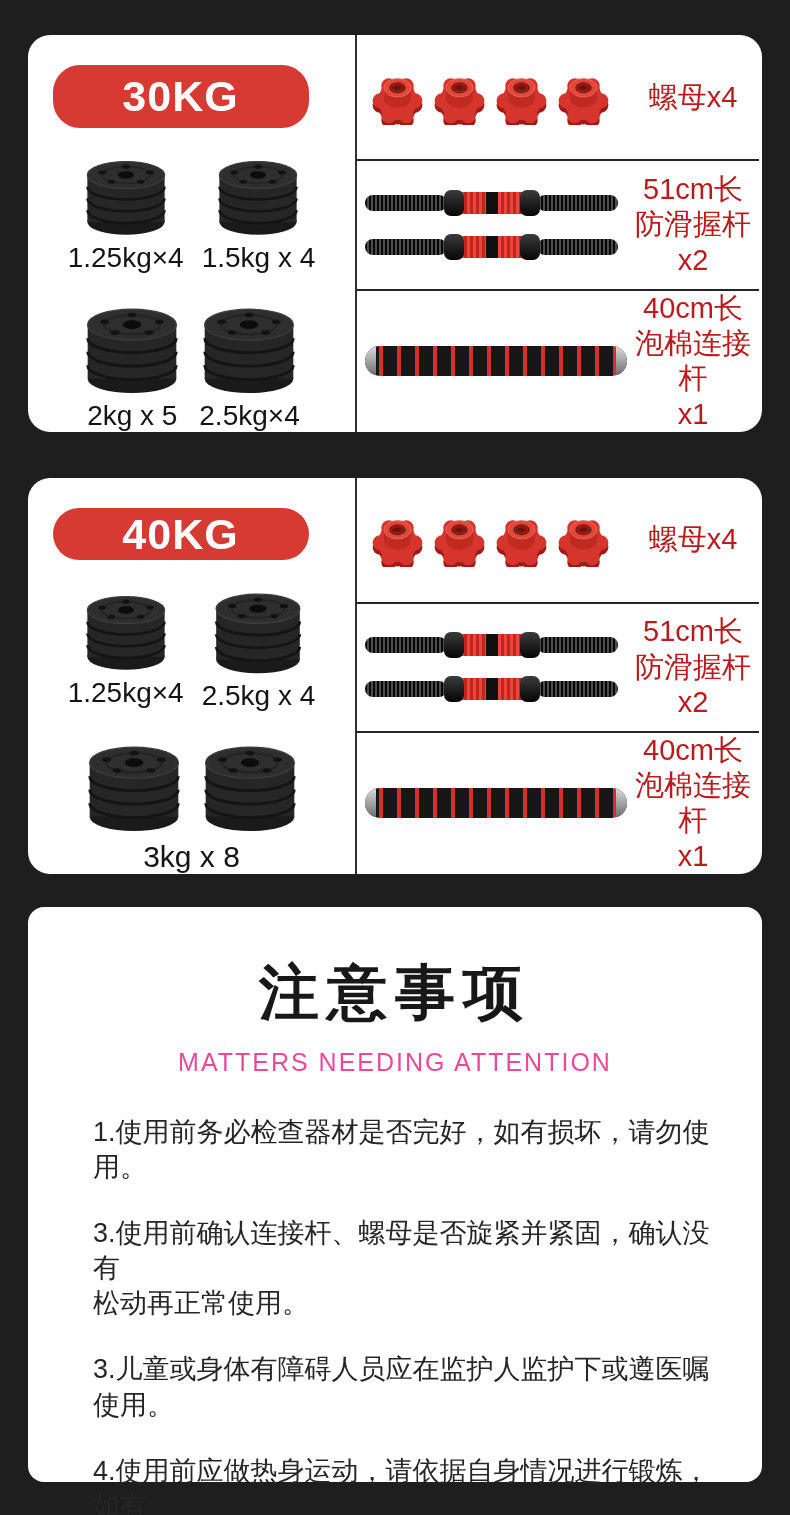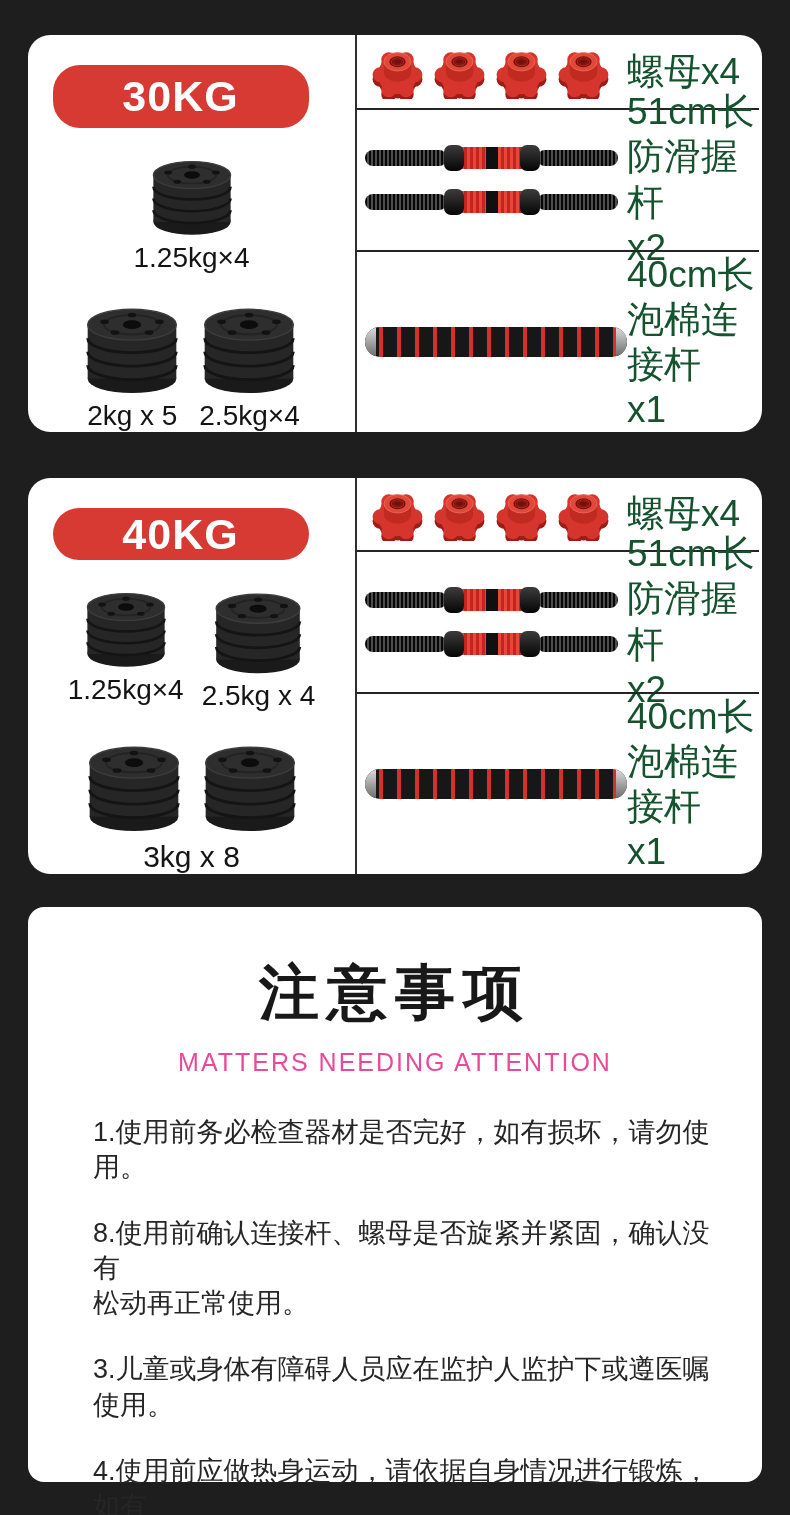--- a/index.html
+++ b/index.html
@@ -7,33 +7,33 @@
          font-family:"Liberation Sans","DejaVu Sans",sans-serif;}
   .panel{position:absolute;left:28px;width:734px;background:#ffffff;border-radius:22px;box-sizing:border-box;}
 
   
   .kit{display:flex;overflow:hidden;}
   .kit-left{flex:0 0 329px;border-right:2px solid #2e2e2e;box-sizing:border-box;
             display:flex;flex-direction:column;align-items:center;padding-top:30px;}
   .badge{width:256px;height:68px;margin-left:-22px;border-radius:27px;background:#d63a32;
          color:#ffffff;font-size:43px;font-weight:bold;letter-spacing:1px;
          display:flex;align-items:center;justify-content:center;}
-  .plate-row{display:flex;gap:18px;align-items:flex-start;justify-content:center;margin-top:16px;}
+  .plate-row{display:flex;gap:18px;align-items:center;justify-content:center;margin-top:16px;}
   .plate-cell{display:flex;flex-direction:column;align-items:center;}
   svg.p-s{width:84px;height:94px;}
   svg.p-m{width:94px;height:100px;}
   svg.p-l{width:98px;height:106px;}
   .plate-label{font-size:28px;color:#141414;margin-top:4px;white-space:nowrap;}
   .shared-label{font-size:30px;color:#141414;text-align:center;margin-top:6px;}
 
   .kit-right{flex:1;display:flex;flex-direction:column;padding-right:7px;}
   .part-row{display:flex;align-items:center;}
   .part-row.sep{border-top:2px solid #252525;}
   .part-img{flex:1;display:flex;align-items:center;padding-left:8px;}
-  .part-label{flex:0 0 132px;font-size:37px;line-height:1.22;color:#14532d;}
+  .part-label{flex:0 0 132px;font-size:29px;line-height:1.22;color:#b91c1c;text-align:center;}
 
   
   .nuts{display:flex;}
   svg.nut{width:65px;height:55px;margin-right:-3px;}
 
   
   .bars{display:flex;flex-direction:column;gap:18px;}
   .hbar{width:253px;height:26px;display:flex;align-items:center;}
   .hbar .thr{flex:1;height:16px;border-radius:8px;
              background:repeating-linear-gradient(90deg,#070707 0 2px,#4d4d4d 2px 4px);}
@@ -114,20 +114,26 @@
   <section class="panel kit" style="top:35px;height:397px;">
     <div class="kit-left">
       <div class="badge">30KG</div>
       <div class="plate-row">
         <div class="plate-cell">
           <svg class="p-s">
               <use href="#sym-plate"></use>
             </svg>
           <div class="plate-label">1.25kg×4</div>
         </div>
+        <div class="plate-cell">
+          <svg class="p-s">
+              <use href="#sym-plate"></use>
+            </svg>
+          <div class="plate-label">1.5kg x 4</div>
+        </div>
       </div>
       <div class="plate-row">
         <div class="plate-cell">
           <svg class="p-l">
               <use href="#sym-plate"></use>
             </svg>
           <div class="plate-label">2kg x 5</div>
         </div>
         <div class="plate-cell">
           <svg class="p-l">
@@ -297,21 +303,21 @@
   </section>
 
   <section class="panel" id="notice" style="top:907px;height:575px;border-radius:16px;">
     <div class="n-title">注意事项</div>
     <div class="n-sub">MATTERS NEEDING ATTENTION</div>
     <div class="n-items">
       <div class="n-item">
         <div>1.使用前务必检查器材是否完好，如有损坏，请勿使用。</div>
       </div>
       <div class="n-item">
-        <div>8.使用前确认连接杆、螺母是否旋紧并紧固，确认没有</div>
+        <div>3.使用前确认连接杆、螺母是否旋紧并紧固，确认没有</div>
         <div>松动再正常使用。</div>
       </div>
       <div class="n-item">
         <div>3.儿童或身体有障碍人员应在监护人监护下或遵医嘱使用。</div>
       </div>
       <div class="n-item">
         <div>4.使用前应做热身运动，请依据自身情况进行锻炼，如有</div>
         <div>不适请停止练习。</div>
       </div>
       <div class="n-item">

